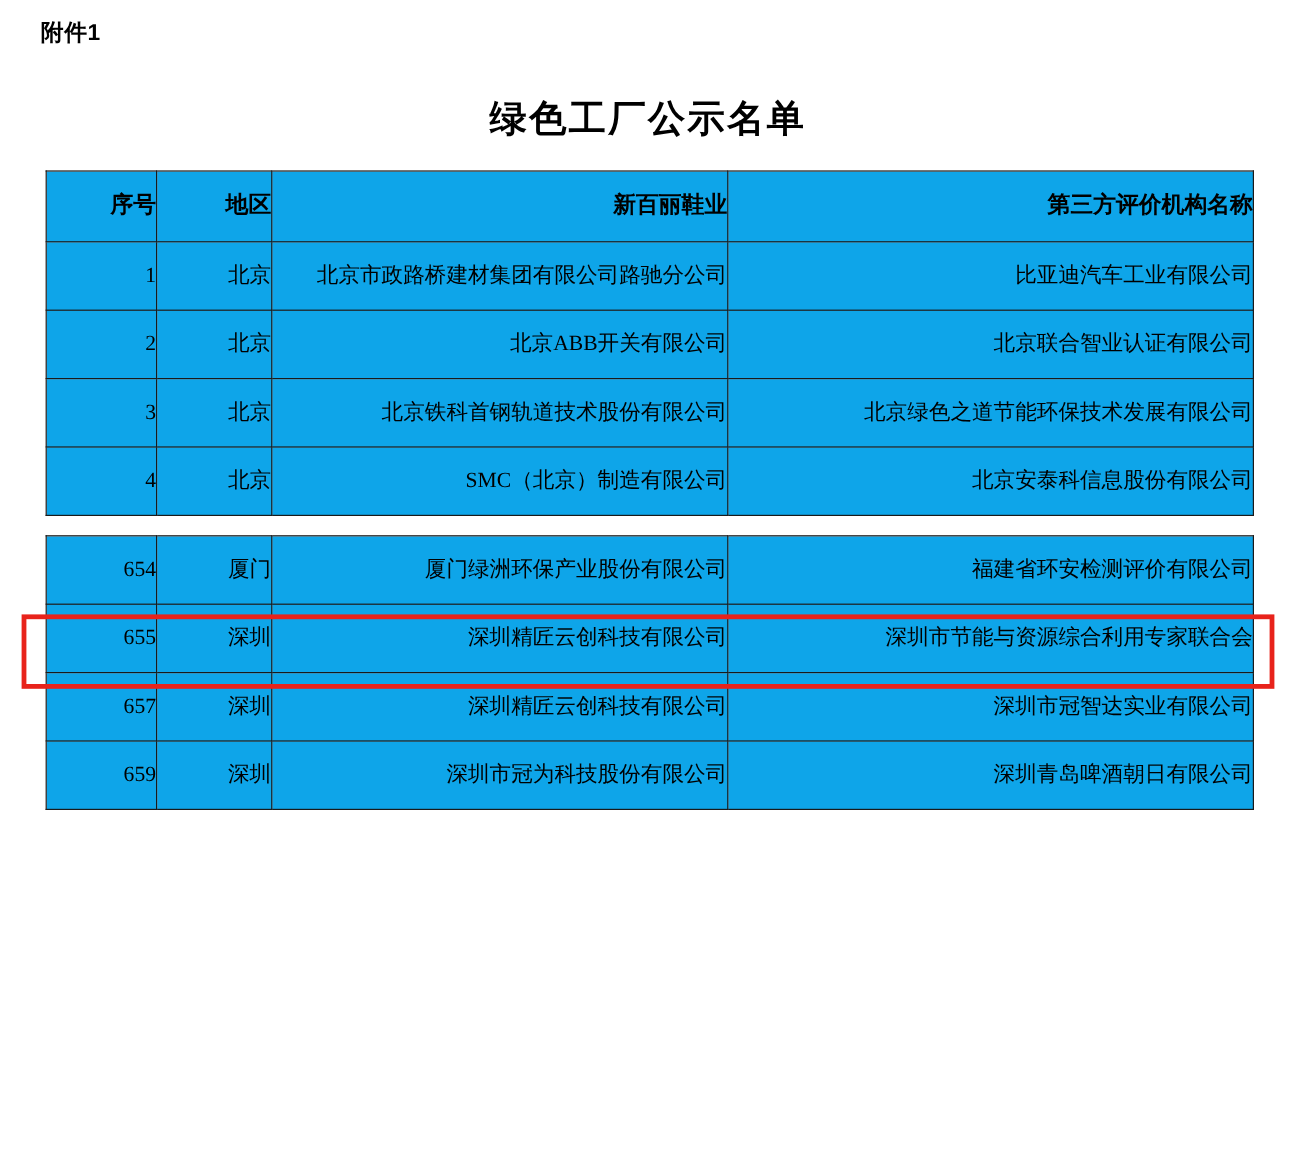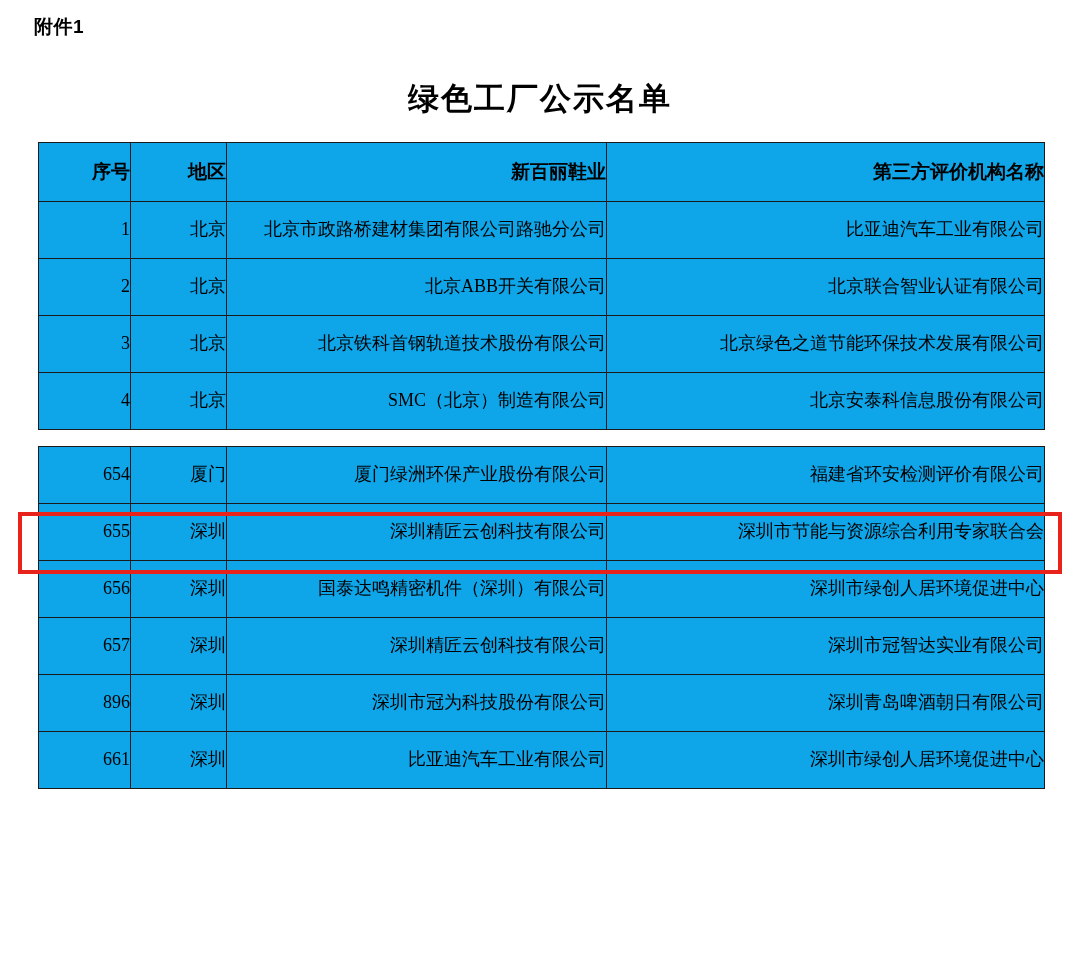--- a/index.html
+++ b/index.html
@@ -167,42 +167,30 @@
           <td>厦门绿洲环保产业股份有限公司</td>
           <td>福建省环安检测评价有限公司</td>
         </tr>
         <tr>
           <td class="num-cell">655</td>
           <td>深圳</td>
           <td>深圳精匠云创科技有限公司</td>
           <td>深圳市节能与资源综合利用专家联合会</td>
         </tr>
         <tr>
-          <td class="num-cell">656</td>
-          <td>深圳</td>
-          <td>国泰达鸣精密机件（深圳）有限公司</td>
-          <td>深圳市绿创人居环境促进中心</td>
-        </tr>
-        <tr>
           <td class="num-cell">657</td>
           <td>深圳</td>
           <td>深圳精匠云创科技有限公司</td>
           <td>深圳市冠智达实业有限公司</td>
         </tr>
         <tr>
-          <td class="num-cell">896</td>
+          <td class="num-cell">659</td>
           <td>深圳</td>
           <td>深圳市冠为科技股份有限公司</td>
           <td>深圳青岛啤酒朝日有限公司</td>
-        </tr>
-        <tr>
-          <td class="num-cell">661</td>
-          <td>深圳</td>
-          <td>比亚迪汽车工业有限公司</td>
-          <td>深圳市绿创人居环境促进中心</td>
         </tr>
       </tbody>
     </table>
 
   </div>
 
   <div class="highlight-box" style="border-color: rgb(232, 35, 27);"></div>
 
 </div>
 

